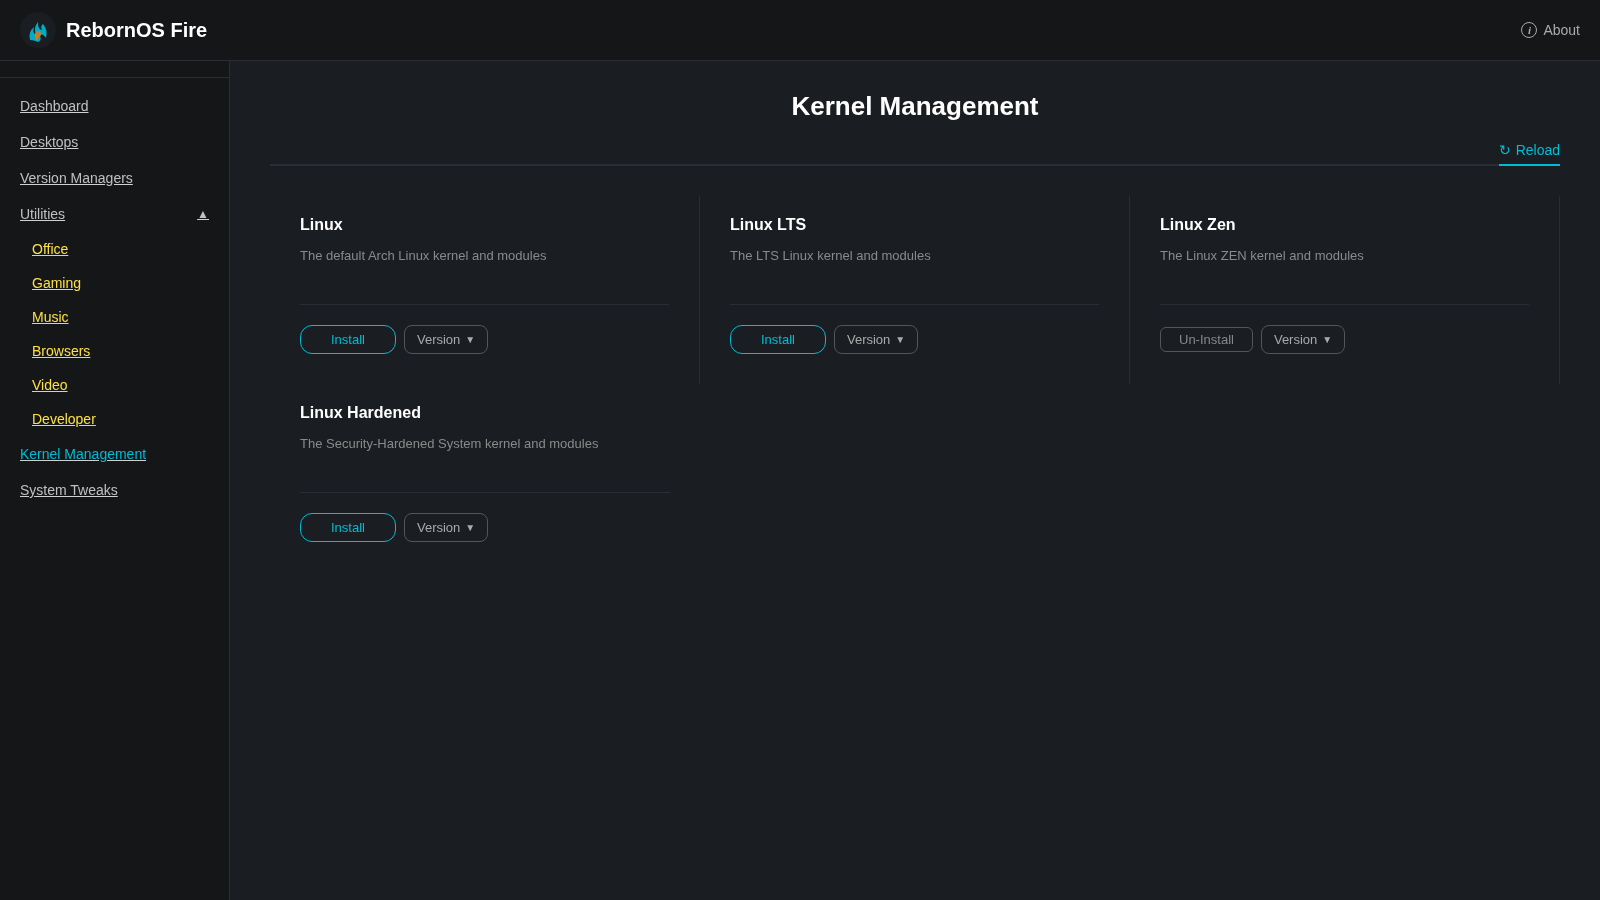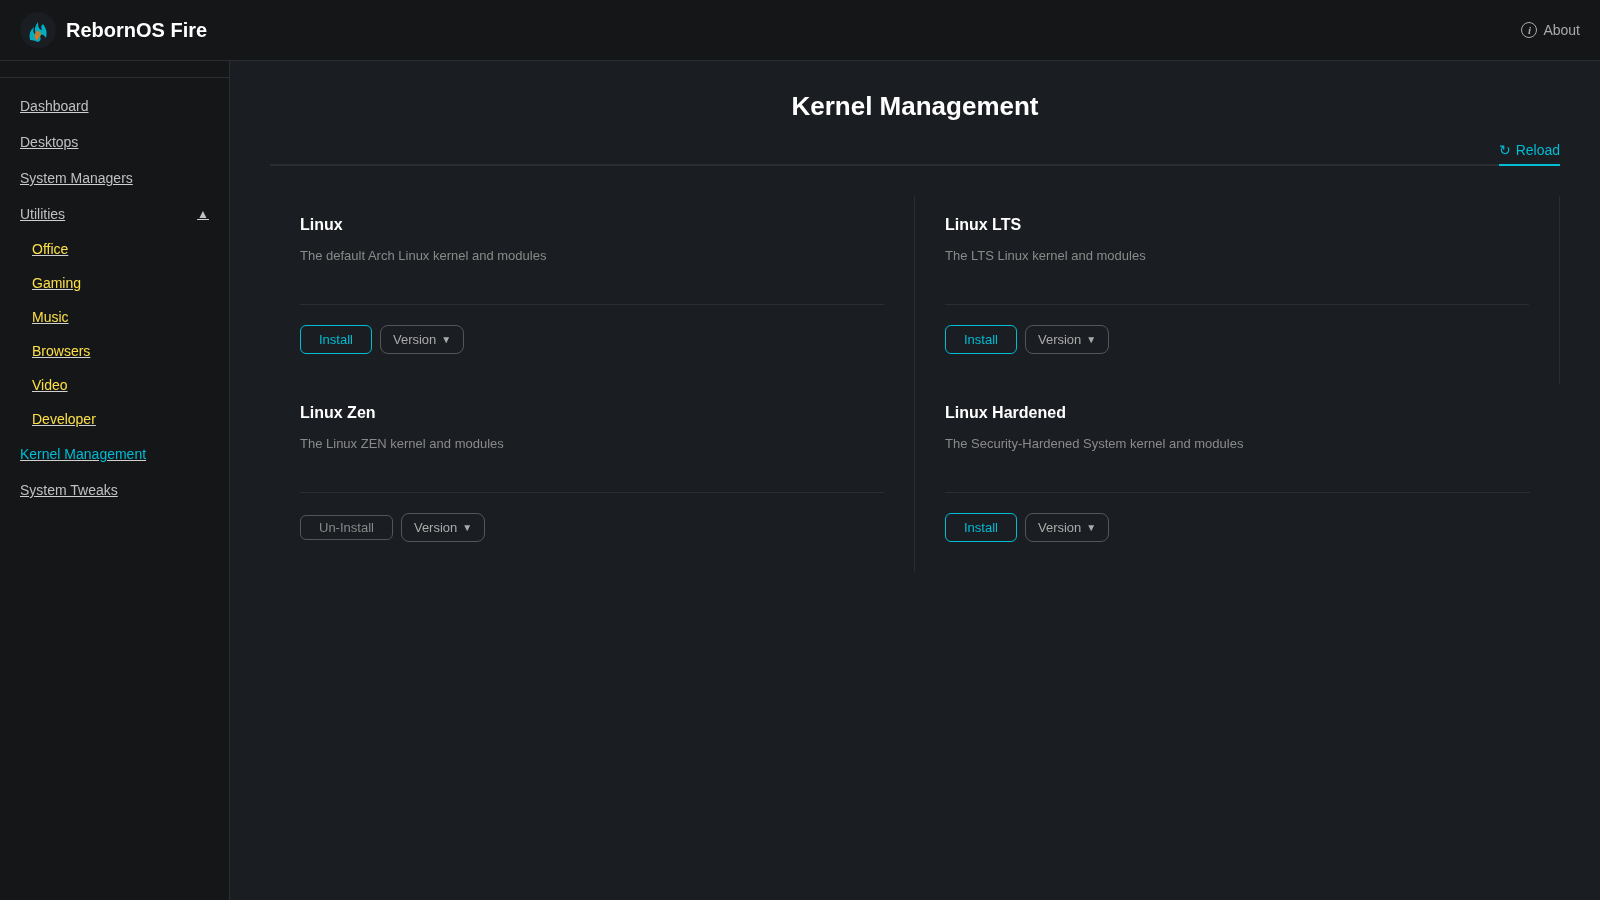--- a/index.html
+++ b/index.html
@@ -125,21 +125,21 @@
       font-size: 14px;
       cursor: pointer;
       padding-bottom: 6px;
       border-bottom: 2px solid #00bcd4;
       margin-bottom: -8px;
     }
 
     
     .kernel-grid {
       display: grid;
-      grid-template-columns: repeat(2, 1fr);
+      grid-template-columns: repeat(3, 1fr);
       gap: 0;
     }
 
     .kernel-card {
       padding: 20px 30px 30px 30px;
       border-right: 1px solid #2a2d33;
     }
     .kernel-card:last-child { border-right: none; }
 
     .kernel-name {
@@ -162,22 +162,22 @@
     .kernel-actions {
       display: flex;
       gap: 8px;
       align-items: center;
     }
 
     .btn-install {
       background: transparent;
       border: 1.5px solid #00bcd4;
       color: #00bcd4;
-      padding: 6px 18px;
-      border-radius: 6px;
+      padding: 6px 30px;
+      border-radius: 12px;
       font-size: 13px;
       cursor: pointer;
       font-weight: 500;
     }
 
     .btn-uninstall {
       background: transparent;
       border: 1.5px solid #555;
       color: #888;
       padding: 4px 18px;
@@ -246,21 +246,21 @@
   </div>
 </div>
 
 <div class="layout">
 
   <nav class="sidebar">
     <hr class="sidebar-divider">
 
     <div class="sidebar-item">Dashboard</div>
     <div class="sidebar-item">Desktops</div>
-    <div class="sidebar-item">System Managers</div>
+    <div class="sidebar-item">Version Managers</div>
 
     <div class="sidebar-item section-header">
       <span>Utilities</span>
       <span class="chevron-icon">▲</span>
     </div>
 
     <div class="sidebar-sub-item">Office</div>
     <div class="sidebar-sub-item">Gaming</div>
     <div class="sidebar-sub-item">Music</div>
     <div class="sidebar-sub-item">Browsers</div>

